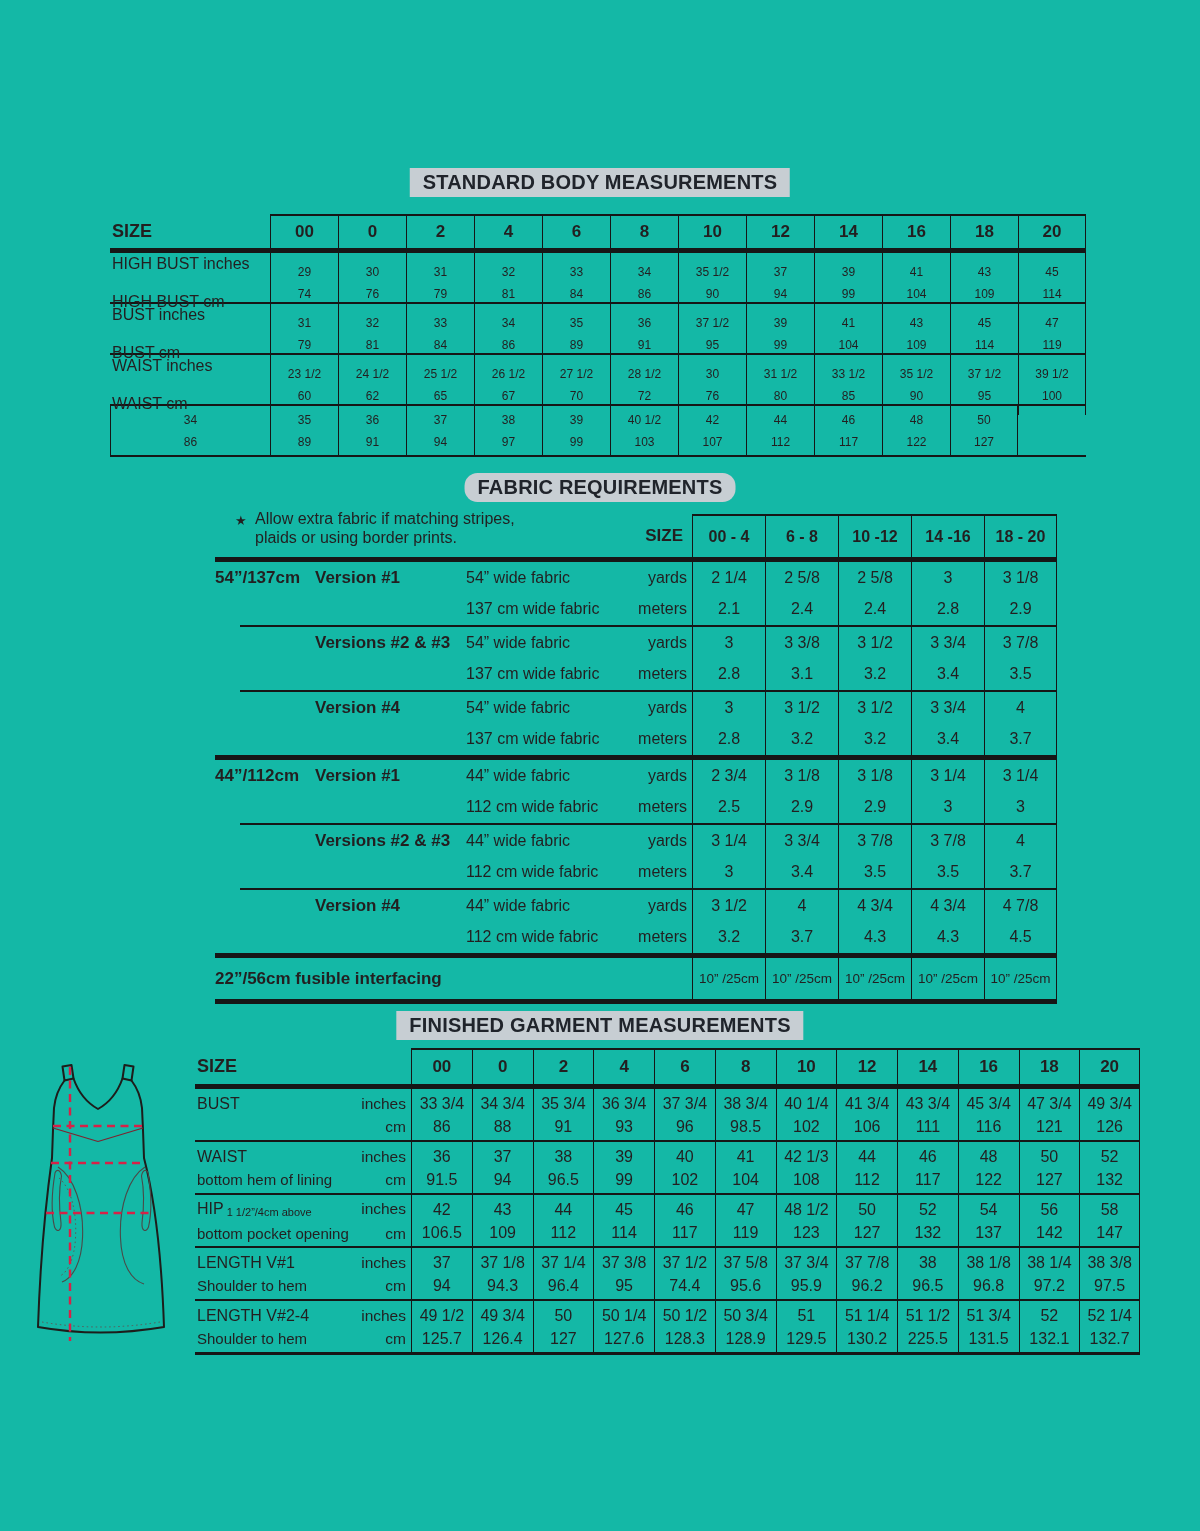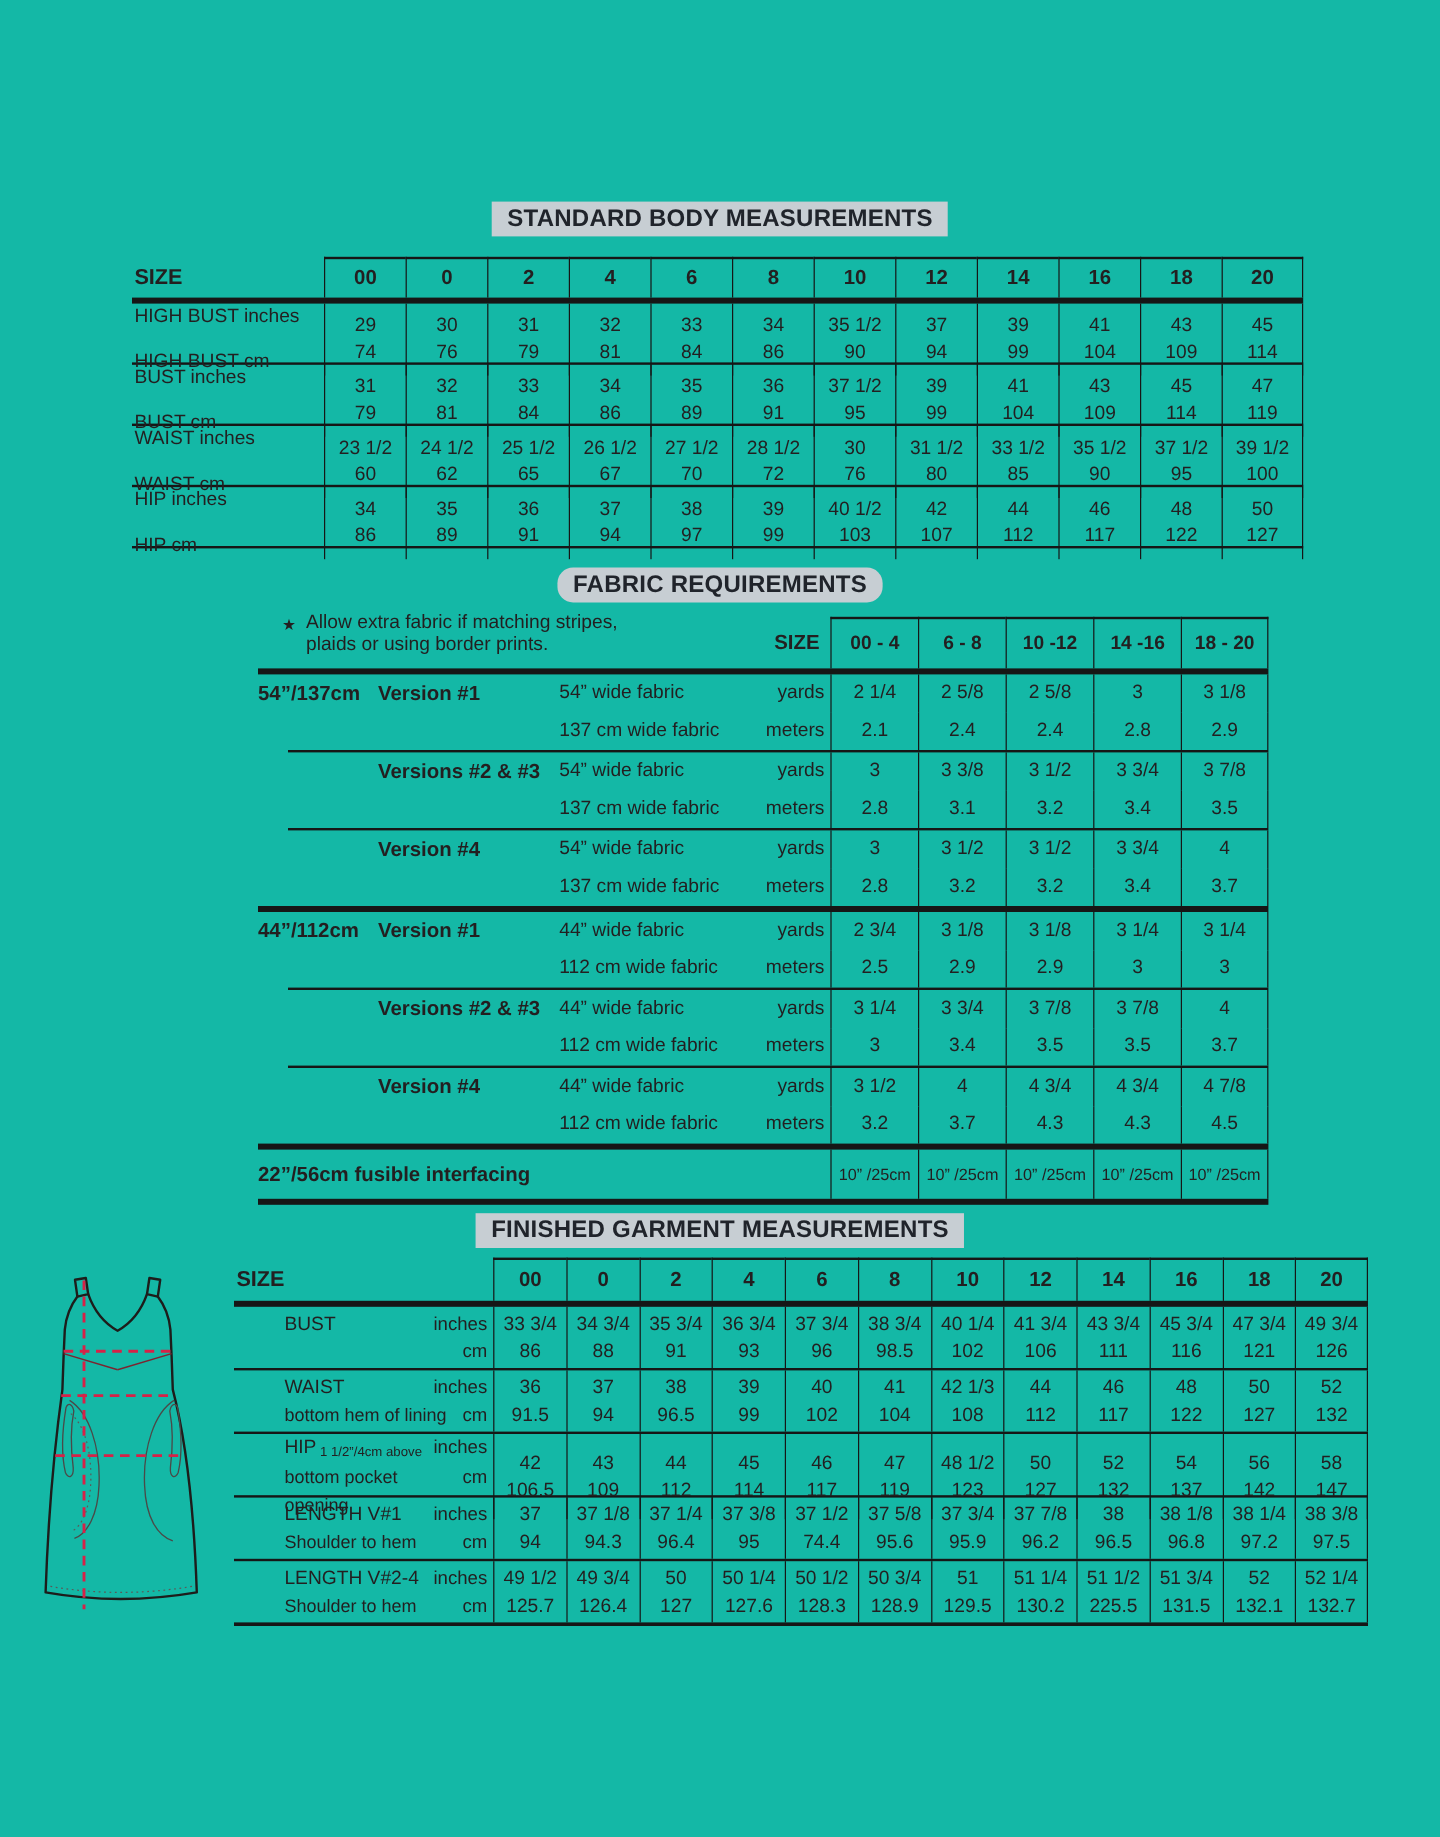--- a/index.html
+++ b/index.html
@@ -14,21 +14,21 @@
   #t1{position:absolute;left:110px;top:214px;width:976px;}
   .t1-row{display:grid;grid-template-columns:160px repeat(12,1fr);}
   .t1-head{height:34px;border-bottom:5px solid #161616;}
   .t1-sizelabel{display:flex;align-items:center;font-weight:bold;font-size:18px;padding-left:2px;}
   .t1-hcell{display:flex;align-items:center;justify-content:center;font-weight:bold;font-size:17px;
     border-top:2px solid #161616;border-left:1px solid #161616;}
   .t1-hcell.last{border-right:1px solid #161616;}
   .t1-body{height:49px;border-bottom:2px solid #161616;}
   .t1-label{display:flex;flex-direction:column;justify-content:center;padding-left:2px;font-size:16px;line-height:22px;gap:16px;}
   .t1-cell{display:flex;flex-direction:column;justify-content:center;align-items:center;
-    border-left:1px solid #161616;font-size:16px;line-height:22px;}
+    border-left:1px solid #161616;font-size:12px;line-height:22px;}
   .t1-cell.last{border-right:1px solid #161616;}
 
   
   #ft{position:absolute;left:215px;top:506px;width:842px;}
   .ft-head{display:grid;grid-template-columns:415px 62px repeat(5,73px);height:51px;border-bottom:5px solid #161616;}
   .ft-note{display:flex;padding-left:20px;padding-top:3px;font-size:16px;line-height:19px;}
   .ft-star{font-size:13px;width:20px;padding-top:2px;}
   .ft-sizelabel{font-weight:bold;font-size:17px;display:flex;align-items:center;justify-content:flex-end;
     padding-right:9px;margin-top:8px;}
   .ft-hcell{margin-top:8px;display:flex;align-items:center;justify-content:center;font-weight:bold;font-size:16px;
@@ -53,21 +53,21 @@
   #t3{position:absolute;left:195px;top:1048px;width:945px;}
   .t3-row{display:grid;grid-template-columns:216px repeat(12,1fr);}
   .t3-head{height:36px;border-bottom:5px solid #161616;}
   .t3-sizelabel{display:flex;align-items:center;font-weight:bold;font-size:18px;padding-left:2px;}
   .t3-hcell{display:flex;align-items:center;justify-content:center;font-weight:bold;font-size:17px;
     border-top:2px solid #161616;border-left:1px solid #161616;}
   .t3-hcell.last{border-right:1px solid #161616;}
   .t3-body{height:51px;border-bottom:2px solid #161616;}
   .t3-body.lastrow{border-bottom:3px solid #161616;}
   .t3-label{display:flex;flex-direction:column;justify-content:center;padding-left:2px;}
-  .t3-line{display:flex;align-items:baseline;line-height:23px;margin-left:40px;}
+  .t3-line{display:flex;align-items:baseline;line-height:23px;}
   .t3-l1{font-size:16px;}
   .t3-l1small{font-size:11px;margin-left:3px;position:relative;top:2px;}
   .t3-l2{font-size:15px;}
   .t3-unit{margin-left:auto;font-size:15.5px;padding-right:5px;}
   .t3-cell{display:flex;flex-direction:column;justify-content:center;align-items:center;
     border-left:1px solid #161616;font-size:16px;line-height:23px;}
   .t3-cell.last{border-right:1px solid #161616;}
 
   
   #dress{position:absolute;left:25px;top:1046px;}
@@ -256,24 +256,20 @@
         <div class="t1-cell">
           <div>37 1/2</div>
           <div>95</div>
         </div>
         <div class="t1-cell last">
           <div>39 1/2</div>
           <div>100</div>
         </div>
       </div>
       <div class="t1-row t1-body">
-        <div class="t1-label">
-          <div>HIP inches</div>
-          <div>HIP cm</div>
-        </div>
         <div class="t1-cell">
           <div>34</div>
           <div>86</div>
         </div>
         <div class="t1-cell">
           <div>35</div>
           <div>89</div>
         </div>
         <div class="t1-cell">
           <div>36</div>

